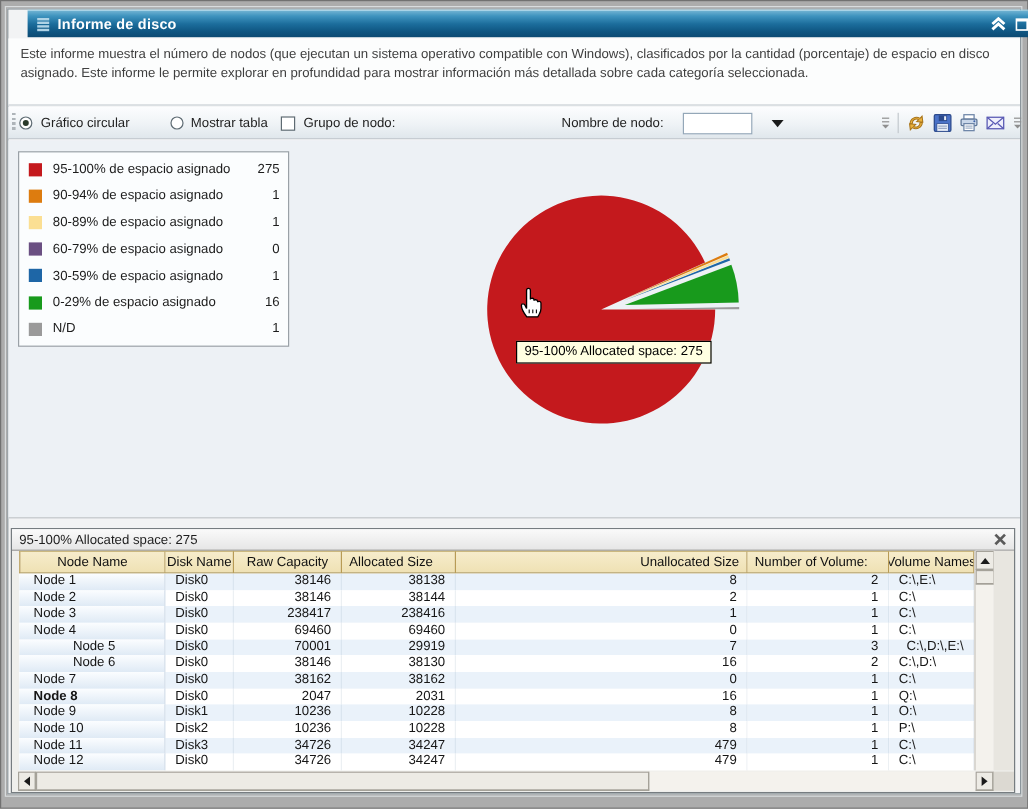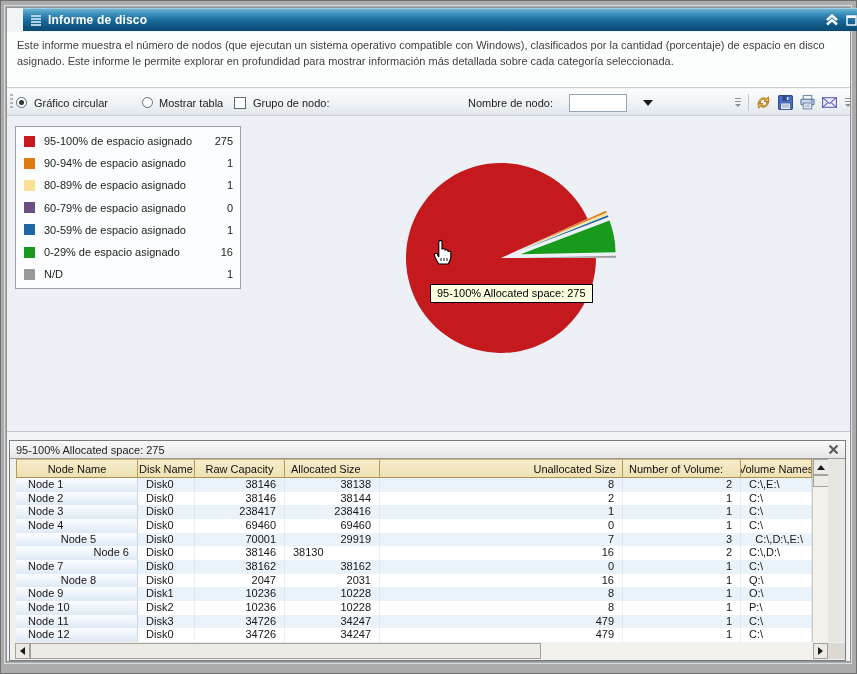--- a/index.html
+++ b/index.html
@@ -323,39 +323,39 @@
         <div class="tr odd">
           <div class="td nodecol" style="width: 122px; text-align: center;">Node 5</div>
           <div class="td body" style="width: 57px; text-align: left;">Disk0</div>
           <div class="td body" style="width: 90px; text-align: right;">70001</div>
           <div class="td body" style="width: 95px; text-align: right;">29919</div>
           <div class="td body" style="width: 243px; text-align: right;">7</div>
           <div class="td body" style="width: 118px; text-align: right;">3</div>
           <div class="td body" style="width: 71px; text-align: right;">C:\,D:\,E:\</div>
         </div>
         <div class="tr even">
-          <div class="td nodecol" style="width: 122px; text-align: right;">Node 6</div>
+          <div class="td nodecol" style="width: 122px; text-align: center;">Node 6</div>
           <div class="td body" style="width: 57px; text-align: left;">Disk0</div>
           <div class="td body" style="width: 90px; text-align: right;">38146</div>
-          <div class="td body" style="width: 95px; text-align: left;">38130</div>
+          <div class="td body" style="width: 95px; text-align: right;">38130</div>
           <div class="td body" style="width: 243px; text-align: right;">16</div>
           <div class="td body" style="width: 118px; text-align: right;">2</div>
           <div class="td body" style="width: 71px; text-align: left;">C:\,D:\</div>
         </div>
         <div class="tr odd">
           <div class="td nodecol" style="width: 122px; text-align: left;">Node 7</div>
           <div class="td body" style="width: 57px; text-align: left;">Disk0</div>
           <div class="td body" style="width: 90px; text-align: right;">38162</div>
           <div class="td body" style="width: 95px; text-align: right;">38162</div>
           <div class="td body" style="width: 243px; text-align: right;">0</div>
           <div class="td body" style="width: 118px; text-align: right;">1</div>
           <div class="td body" style="width: 71px; text-align: left;">C:\</div>
         </div>
         <div class="tr even">
-          <div class="td nodecol" style="width: 122px; text-align: center;">Node 8</div>
+          <div class="td nodecol" style="width: 122px; text-align: left; font-weight: bold;">Node 8</div>
           <div class="td body" style="width: 57px; text-align: left;">Disk0</div>
           <div class="td body" style="width: 90px; text-align: right;">2047</div>
           <div class="td body" style="width: 95px; text-align: right;">2031</div>
           <div class="td body" style="width: 243px; text-align: right;">16</div>
           <div class="td body" style="width: 118px; text-align: right;">1</div>
           <div class="td body" style="width: 71px; text-align: left;">Q:\</div>
         </div>
         <div class="tr odd">
           <div class="td nodecol" style="width: 122px; text-align: left;">Node 9</div>
           <div class="td body" style="width: 57px; text-align: left;">Disk1</div>

